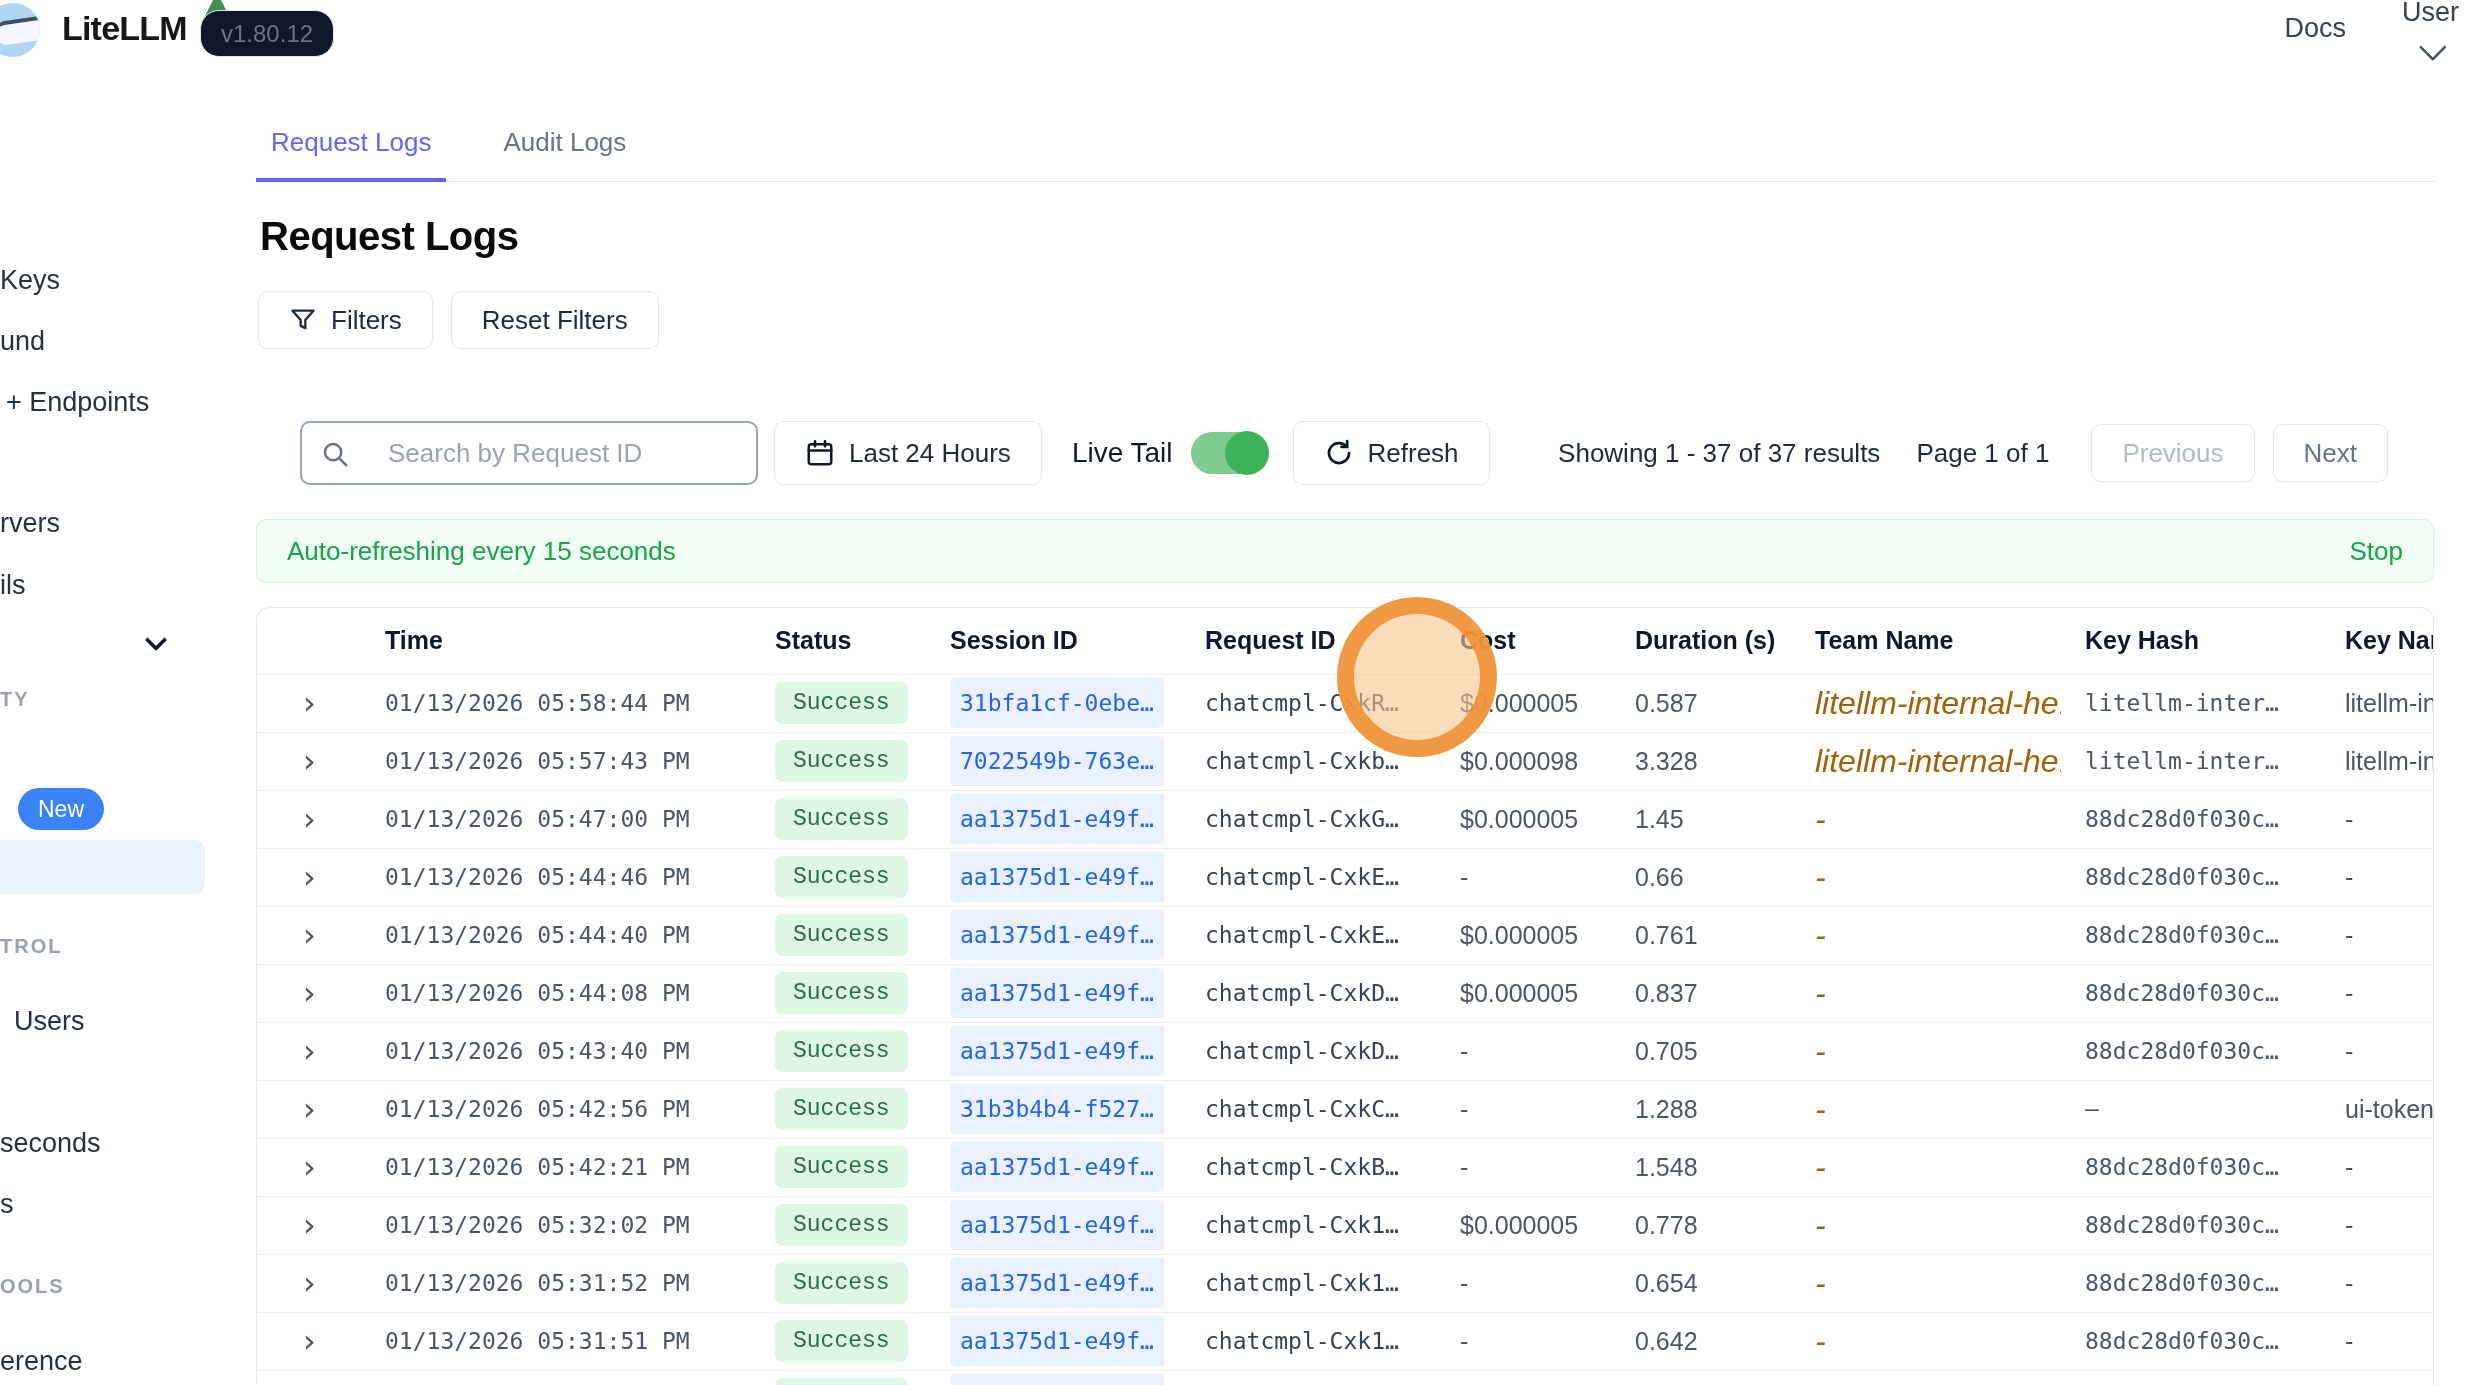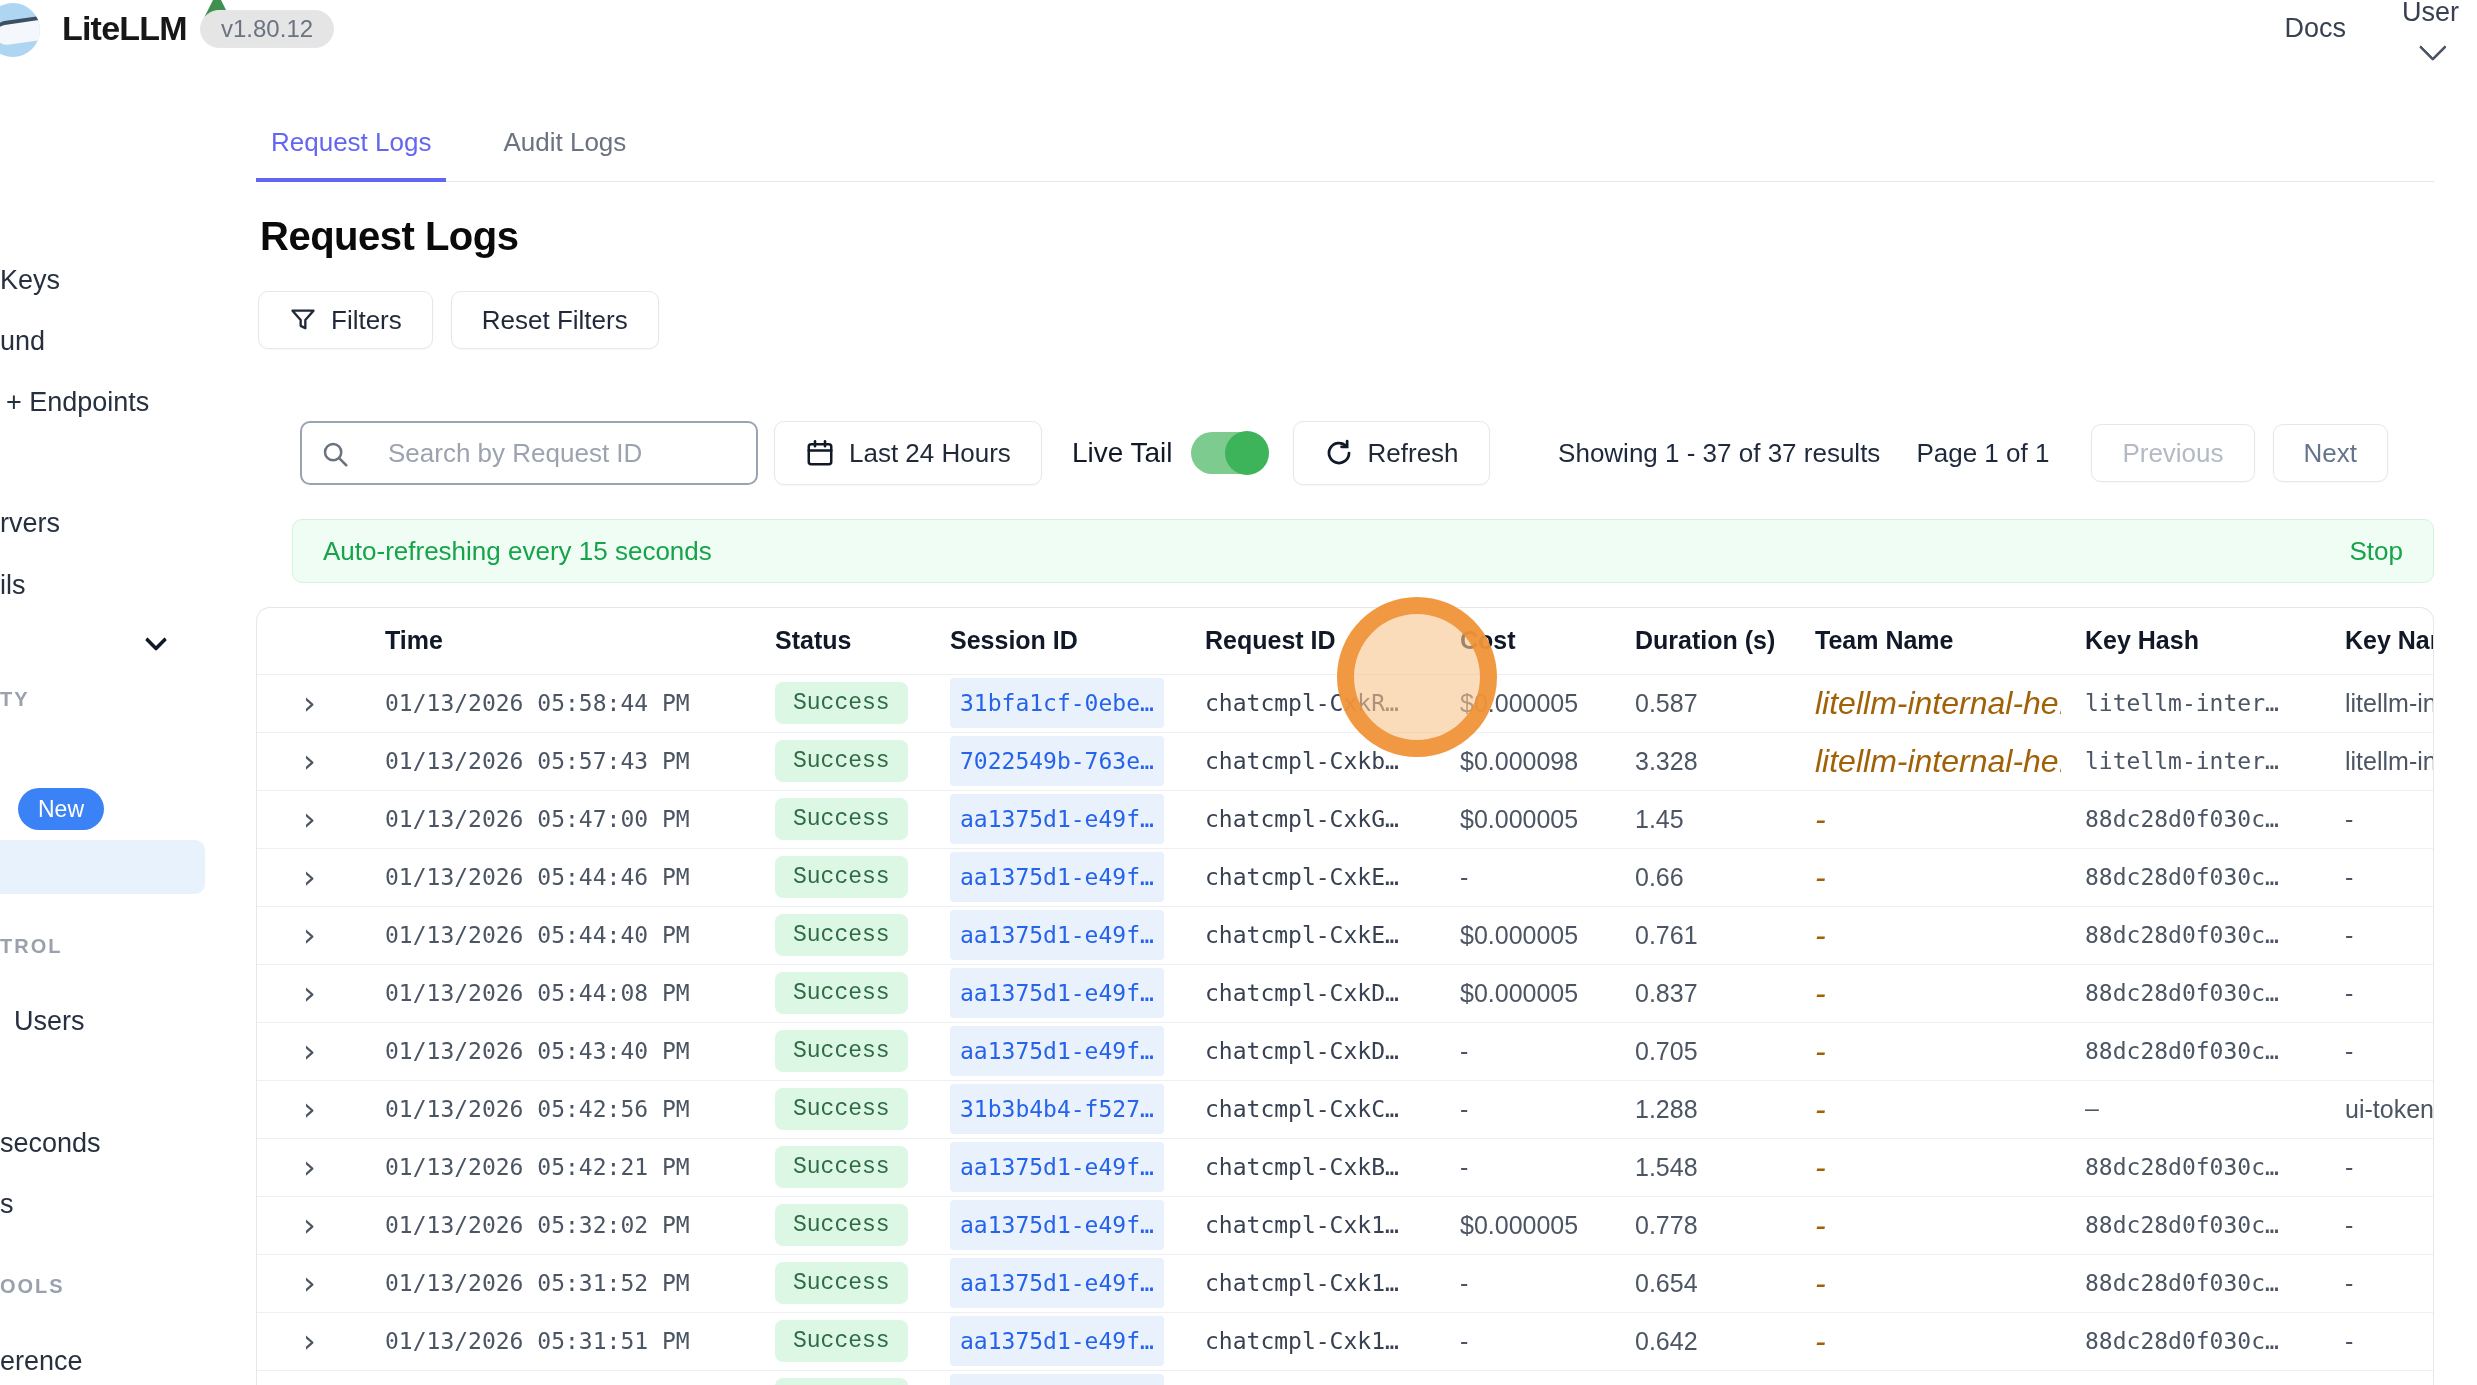--- a/index.html
+++ b/index.html
@@ -8,22 +8,22 @@
     position:relative; width:2477px; height:1385px; overflow:hidden;
     background:#fff; font-family:"Liberation Sans", sans-serif; color:#111827;
   }
   
   .tophdr { position:absolute; top:0; left:0; right:0; height:57px; display:flex; align-items:center; background:#fff; z-index:5; }
   .logo-circle { position:absolute; left:-14px; top:3px; width:54px; height:54px; border-radius:50%;
     background:#aed6f2; overflow:hidden; }
   .logo-circle:after { content:""; position:absolute; left:10px; top:20px; width:46px; height:20px;
     background:#f4f8fc; border-radius:12px 4px 4px 12px; transform:rotate(-8deg); box-shadow:0 -6px 0 -2px #3d4f63; }
   .brand { margin-left:62px; font-size:34px; font-weight:700; letter-spacing:-0.8px; color:#171717; }
-  .ver-badge { position:absolute; left:200px; top:10px; height:38px; display:flex; align-items:center;
-    padding:0 20px; border:1px solid #e5e7eb; border-radius:19px; background:#e5e5e5; color:#6b7280; font-size:24px; }
+  .ver-badge { position:absolute; left:200px; top:10px; height:47px; display:flex; align-items:center;
+    padding:0 20px; border:1px solid #e5e7eb; border-radius:19px; background:#0f172a; color:#6b7280; font-size:24px; }
   .tree { position:absolute; left:204px; top:-8px; width:0; height:0;
     border-left:13px solid transparent; border-right:13px solid transparent; border-bottom:26px solid #3f8f4f; }
   .hdr-right { margin-left:auto; display:flex; align-items:center; gap:56px; padding-right:18px; font-size:27px; color:#374151; }
   .userwrap { display:flex; align-items:center; gap:12px; }
   .chev-down { width:20px; height:20px; border-right:3px solid #4b5563; border-bottom:3px solid #4b5563;
     transform:rotate(45deg) translateY(-4px); border-radius:2px; }
   
   .sidebar { position:absolute; left:0; top:57px; width:205px; bottom:0; background:#fff; z-index:4; }
   .snav { position:absolute; font-size:27px; color:#27303f; white-space:nowrap; }
   .ssec { position:absolute; font-size:20px; font-weight:700; letter-spacing:2px; color:#9aa1ac; white-space:nowrap; }
@@ -55,21 +55,21 @@
   .toggle { position:relative; margin-left:18px; width:76px; height:42px; border-radius:21px; background:#7ecb8f; cursor:pointer; }
   .toggle .knob { position:absolute; right:-2px; top:-1px; width:44px; height:44px; border-radius:50%; background:#3db45a; }
   .refresh-btn { margin-left:26px; }
   .results-group { margin-left:auto; display:flex; align-items:center; }
   .showing { font-size:26px; color:#1e293b; }
   .pageinfo { font-size:26px; color:#1e293b; margin-left:36px; }
   .pager-btn { margin-left:42px; color:#b3bac4; }
   .pager-btn.next { margin-left:18px; color:#64748b; }
   
   .banner { display:flex; align-items:center; justify-content:space-between; margin-top:34px; height:64px;
-    background:#f0fdf4; border:1px solid #d5f2de; border-radius:10px; padding:0 30px;margin-left:36px; }
+    background:#f0fdf4; border:1px solid #d5f2de; border-radius:10px; padding:0 30px; }
   .banner .msg { font-size:26px; color:#16a34a; }
   .banner .stop { font-size:26px; color:#16a34a; cursor:pointer; }
   
   .tablecard { margin-top:24px; border:1px solid #e5e7eb; border-bottom:none; border-radius:14px 14px 0 0;
     background:#fff; overflow:hidden; height:850px; }
   table { table-layout:fixed; width:2304px; border-collapse:collapse; }
   col.c-exp{width:104px} col.c-time{width:390px} col.c-status{width:175px} col.c-sess{width:255px}
   col.c-req{width:255px} col.c-cost{width:175px} col.c-dur{width:180px} col.c-team{width:270px}
   col.c-hash{width:260px} col.c-kname{width:240px}
   th { text-align:left; font-size:25px; font-weight:700; color:#111827; height:66px; padding-left:24px; white-space:nowrap; }

